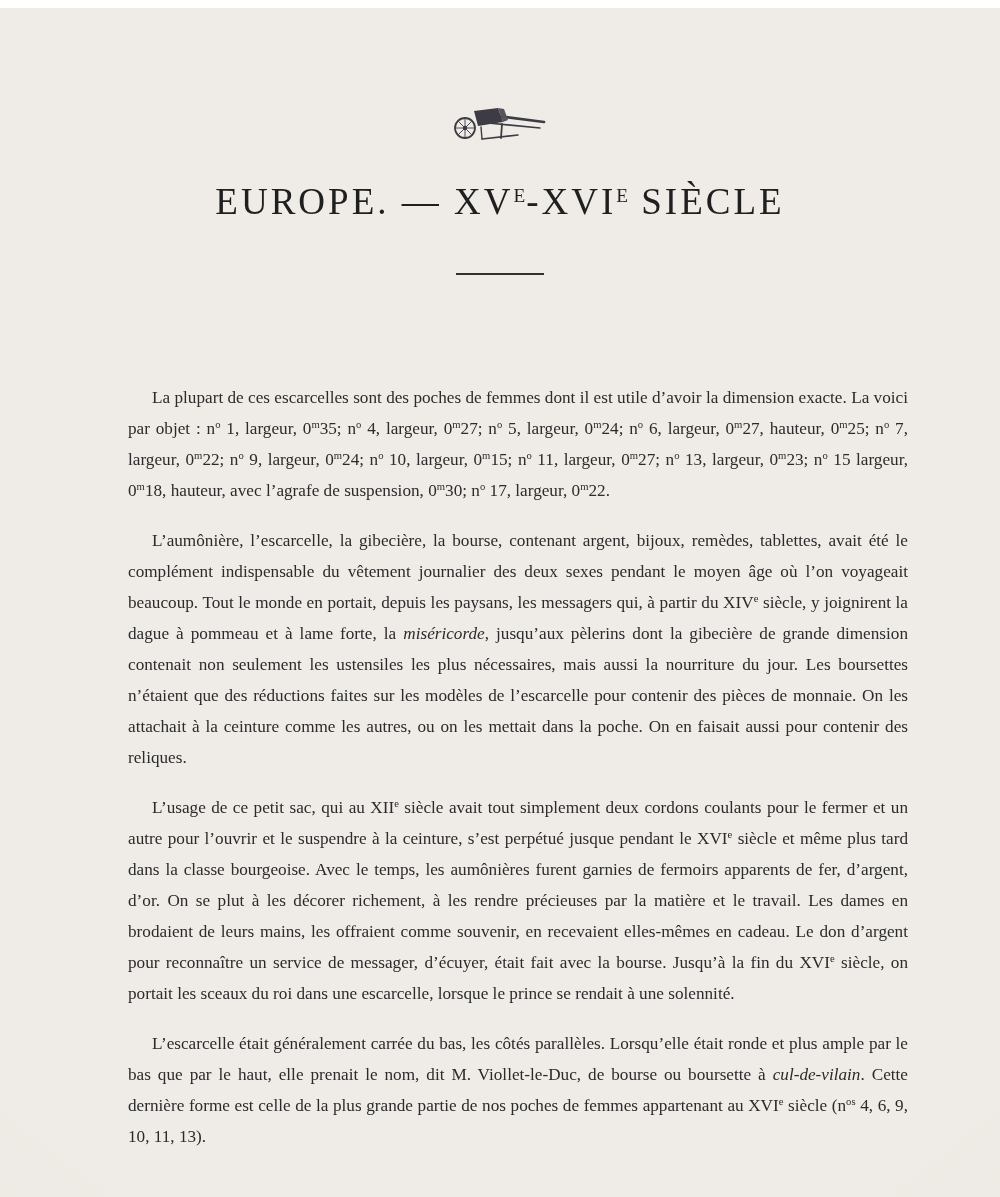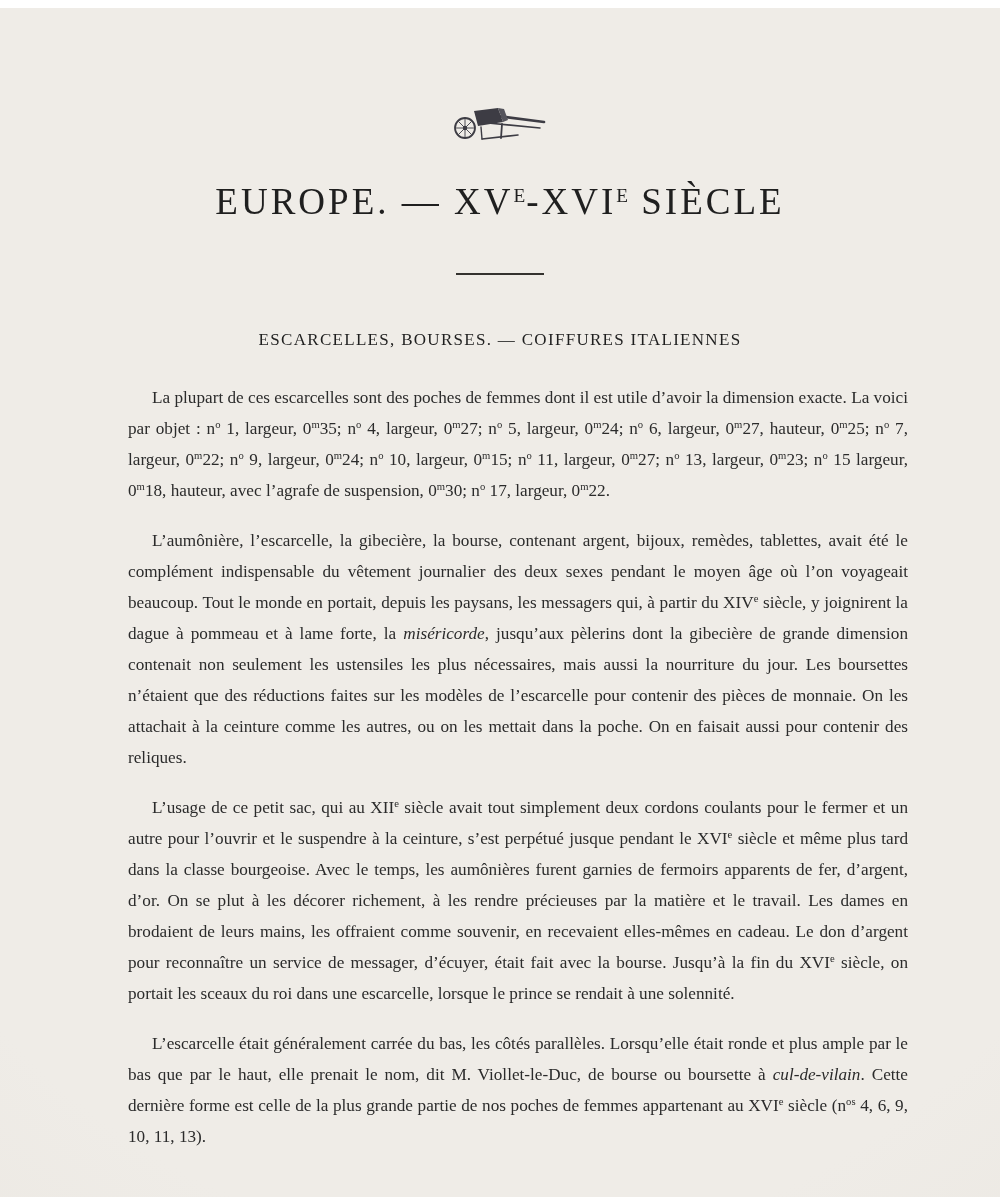--- a/index.html
+++ b/index.html
@@ -105,21 +105,20 @@
         <path d="M34 37 L70 33" stroke-width="1.6"></path>
         <path d="M33 25 L34 37" stroke-width="1.4"></path>
       </g>
     </svg>
   </div>
 
   <h1 class="title">EUROPE. — XV<sup>E</sup>-XVI<sup>E</sup> SIÈCLE</h1>
 
   <div class="title-rule"></div>
 
-  <h2 class="subtitle">ESCARCELLES, BOURSES. — COIFFURES ITALIENNES</h2>
 
   <div class="content">
     <p>La plupart de ces escarcelles sont des poches de femmes dont il est utile d’avoir la dimension exacte. La voici par objet : n<sup>o</sup> 1, largeur, 0<sup>m</sup>35; n<sup>o</sup> 4, largeur, 0<sup>m</sup>27; n<sup>o</sup> 5, largeur, 0<sup>m</sup>24; n<sup>o</sup> 6, largeur, 0<sup>m</sup>27, hauteur, 0<sup>m</sup>25; n<sup>o</sup> 7, largeur, 0<sup>m</sup>22; n<sup>o</sup> 9, largeur, 0<sup>m</sup>24; n<sup>o</sup> 10, largeur, 0<sup>m</sup>15; n<sup>o</sup> 11, largeur, 0<sup>m</sup>27; n<sup>o</sup> 13, largeur, 0<sup>m</sup>23; n<sup>o</sup> 15 largeur, 0<sup>m</sup>18, hauteur, avec l’agrafe de suspension, 0<sup>m</sup>30; n<sup>o</sup> 17, largeur, 0<sup>m</sup>22.</p>
     <p>L’aumônière, l’escarcelle, la gibecière, la bourse, contenant argent, bijoux, remèdes, tablettes, avait été le complément indispensable du vêtement journalier des deux sexes pendant le moyen âge où l’on voyageait beaucoup. Tout le monde en portait, depuis les paysans, les messagers qui, à partir du XIV<sup>e</sup> siècle, y joignirent la dague à pommeau et à lame forte, la <i>miséricorde</i>, jusqu’aux pèlerins dont la gibecière de grande dimension contenait non seulement les ustensiles les plus nécessaires, mais aussi la nourriture du jour. Les boursettes n’étaient que des réductions faites sur les modèles de l’escarcelle pour contenir des pièces de monnaie. On les attachait à la ceinture comme les autres, ou on les mettait dans la poche. On en faisait aussi pour contenir des reliques.</p>
     <p>L’usage de ce petit sac, qui au XII<sup>e</sup> siècle avait tout simplement deux cordons coulants pour le fermer et un autre pour l’ouvrir et le suspendre à la ceinture, s’est perpétué jusque pendant le XVI<sup>e</sup> siècle et même plus tard dans la classe bourgeoise. Avec le temps, les aumônières furent garnies de fermoirs apparents de fer, d’argent, d’or. On se plut à les décorer richement, à les rendre précieuses par la matière et le travail. Les dames en brodaient de leurs mains, les offraient comme souvenir, en recevaient elles-mêmes en cadeau. Le don d’argent pour reconnaître un service de messager, d’écuyer, était fait avec la bourse. Jusqu’à la fin du XVI<sup>e</sup> siècle, on portait les sceaux du roi dans une escarcelle, lorsque le prince se rendait à une solennité.</p>
     <p>L’escarcelle était généralement carrée du bas, les côtés parallèles. Lorsqu’elle était ronde et plus ample par le bas que par le haut, elle prenait le nom, dit M. Viollet-le-Duc, de bourse ou boursette à <i>cul-de-vilain</i>. Cette dernière forme est celle de la plus grande partie de nos poches de femmes appartenant au XVI<sup>e</sup> siècle (n<sup>os</sup> 4, 6, 9, 10, 11, 13).</p>
   </div>
 
 </div>
 

